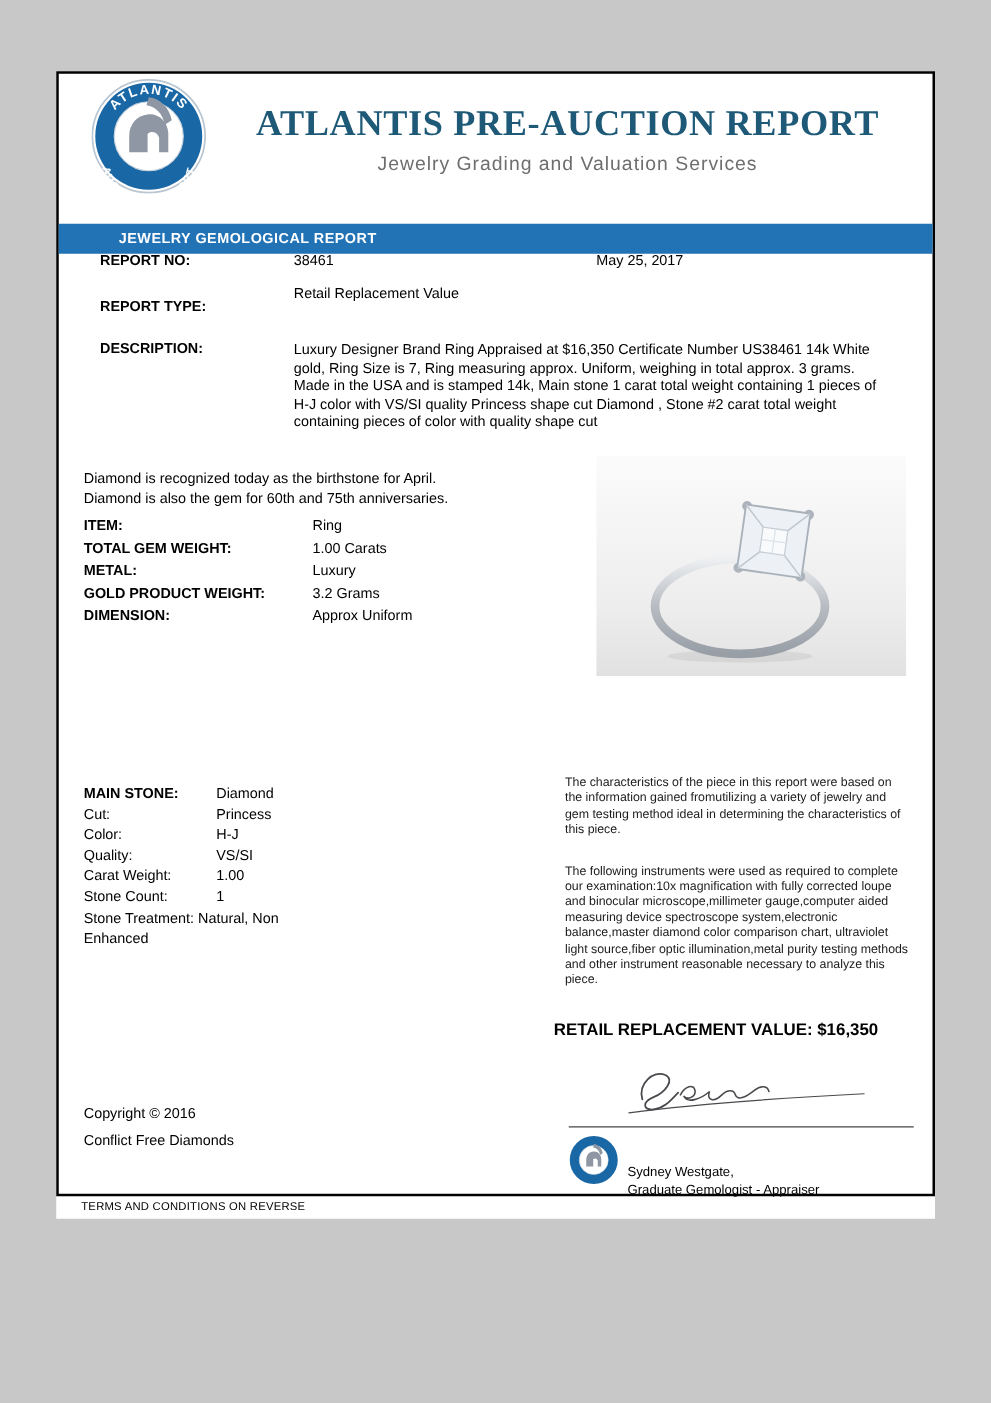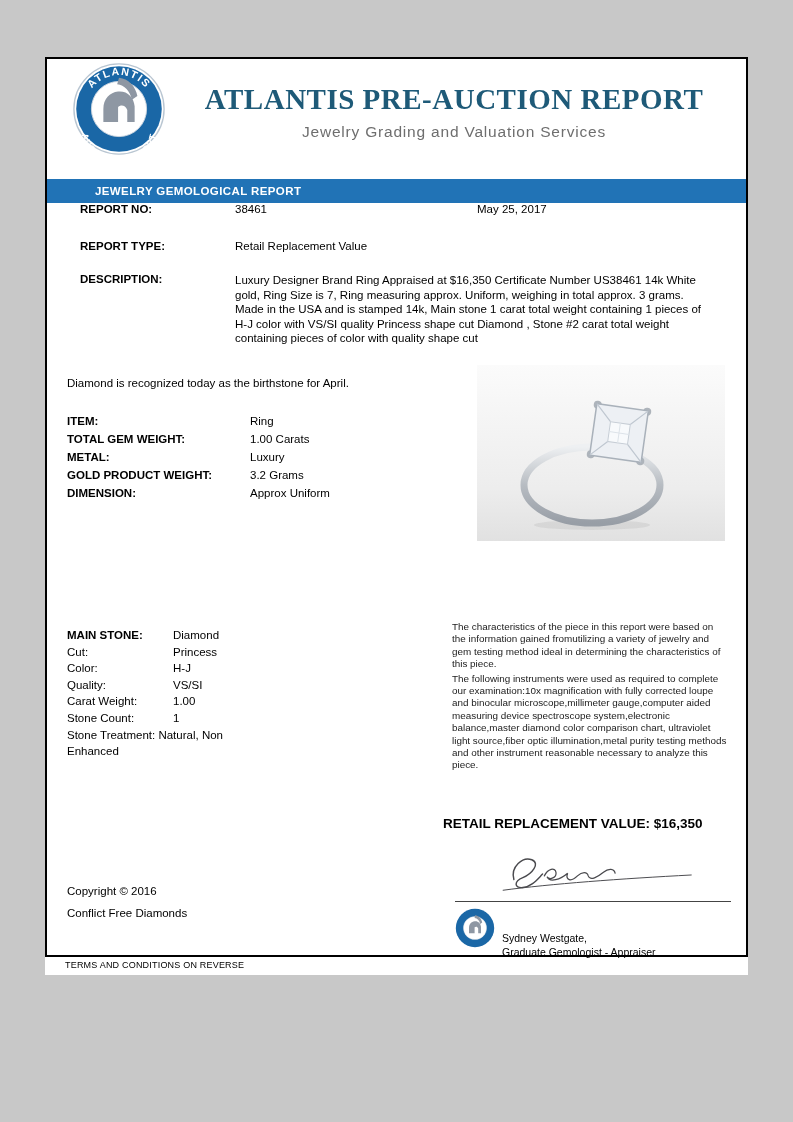--- a/index.html
+++ b/index.html
@@ -52,21 +52,21 @@
   .item-row { height: 18px; font-size: 11.5px; white-space: nowrap; }
   .item-lbl { display: inline-block; width: 183px; font-weight: bold; }
 
   
   .ms { width: 202px; font-size: 11.5px; line-height: 16.6px; }
   .ms-lbl { display: inline-block; width: 106px; }
   .ms-lbl.bold { font-weight: bold; }
 
   
   .chars { width: 276px; font-size: 9.9px; line-height: 12.4px; color: #1a1a1a; }
-  .chars p + p { margin-top: 2px; }
+  .chars p + p { margin-top: 21px; }
 
   .value-line { font-size: 13.5px; font-weight: bold; white-space: nowrap; }
 
   .sig-line { width: 276px; border-top: 1.5px solid #444; }
   .sig-text { font-size: 10.5px; line-height: 14px; margin-top: 16px; }
 
   .terms { font-size: 9px; letter-spacing: 0.2px; }
 </style>
 </head>
 <body>
@@ -99,27 +99,28 @@
       <div class="doc-subtitle">Jewelry Grading and Valuation Services</div>
     </div>
 
     <div class="banner">JEWELRY GEMOLOGICAL REPORT</div>
 
     <span class="abs lbl" style="left:20px;top:144px">REPORT NO:</span>
     <span class="abs val" style="left:188px;top:144px">38461</span>
     <span class="abs val" style="left:430px;top:144px">May 25, 2017</span>
 
     <span class="abs lbl" style="left:20px;top:181px">REPORT TYPE:</span>
-    <span class="abs val" style="left:188px;top:181px">Retail Replacement Value</span>
+    <span class="abs val" style="left:188px;top:170px">Retail Replacement Value</span>
 
     <span class="abs lbl" style="left:20px;top:214px">DESCRIPTION:</span>
     <p class="abs val desc-p" style="left:188px;top:214px;width:472px">Luxury Designer Brand Ring Appraised at $16,350 Certificate Number US38461 14k White gold, Ring Size is 7, Ring measuring approx. Uniform, weighing in total approx. 3 grams. Made in the USA and is stamped 14k, Main stone 1 carat total weight containing 1 pieces of H-J color with VS/SI quality Princess shape cut Diamond , Stone #2 carat total weight containing pieces of color with quality shape cut</p>
 
     <div class="abs facts" style="left:20px;top:316px">
       <div>Diamond is recognized today as the birthstone for April.</div>
+      <div>Diamond is also the gem for 60th and 75th anniversaries.</div>
     </div>
 
     <div class="abs" style="left:20px;top:356px">
       <div class="item-row">
         <span class="item-lbl">ITEM:</span><span>Ring</span>
       </div>
       <div class="item-row">
         <span class="item-lbl">TOTAL GEM WEIGHT:</span><span>1.00 Carats</span>
       </div>
       <div class="item-row">

